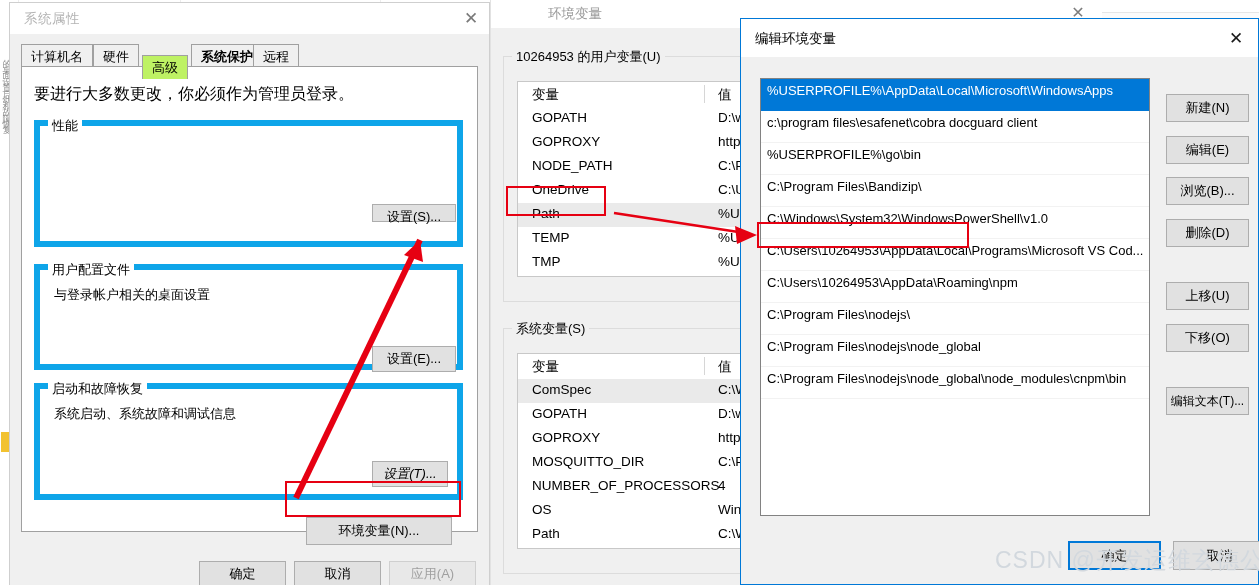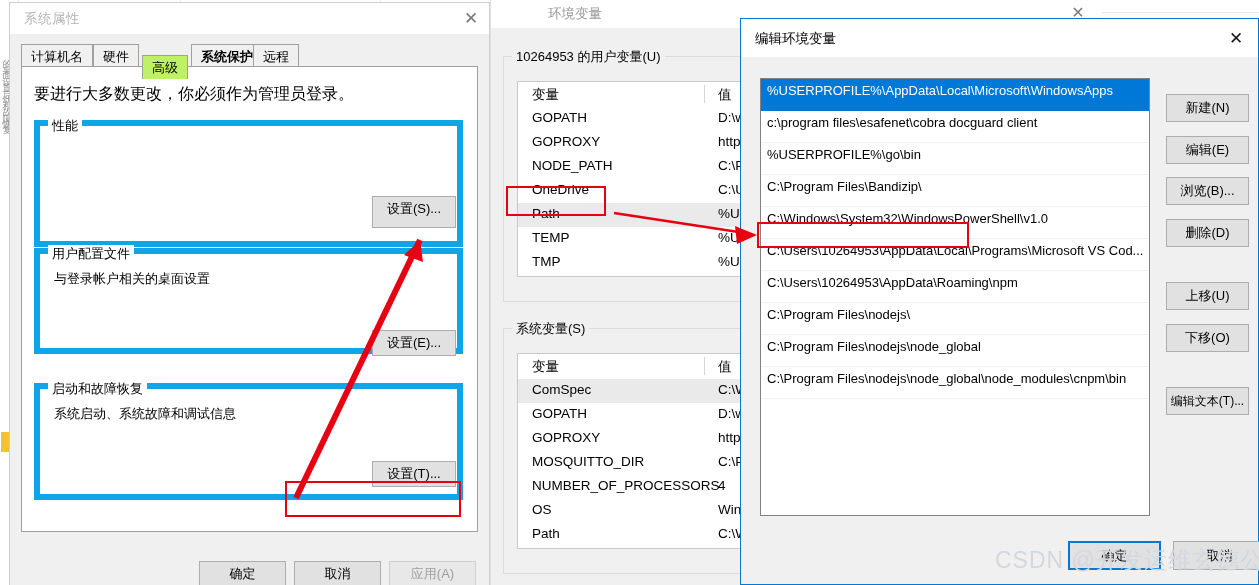--- a/index.html
+++ b/index.html
@@ -160,35 +160,36 @@
       <div class="tab" style="left:170px;font-weight:bold;">系统保护</div>
       <div class="tab" style="left:232px;">远程</div>
     </div>
 
     <div class="abs" id="sp-page"></div>
 
     <div class="abs" id="sp-admin-note">要进行大多数更改，你必须作为管理员登录。</div>
 
     <div class="groupbox" style="left:24px;top:86px;width:429px;height:127px;">
       <span class="group-legend">性能</span>
-      <div class="winbtn" style="left:332px;top:70px;width:84px;height:32px;line-height:24px;">设置(S)...</div>
-    </div>
-
-    <div class="groupbox" style="left:24px;top:214px;width:429px;height:106px;">
+      <div class="winbtn" style="left:332px;top:78px;width:84px;height:18px;line-height:24px;">设置(S)...</div>
+    </div>
+
+    <div class="groupbox" style="left:24px;top:230px;width:429px;height:106px;">
       <span class="group-legend">用户配置文件</span>
       <span class="group-desc">与登录帐户相关的桌面设置</span>
       <div class="winbtn" style="left:332px;top:76px;width:84px;height:26px;line-height:24px;">设置(E)...</div>
     </div>
 
     <div class="groupbox" style="left:24px;top:349px;width:429px;height:117px;">
       <span class="group-legend">启动和故障恢复</span>
       <span class="group-desc">系统启动、系统故障和调试信息</span>
-      <div class="winbtn" style="left:332px;top:72px;width:84px;height:26px;line-height:24px;">设置(T)...</div>
-    </div>
-
+      <div class="winbtn" style="left:332px;top:72px;width:76px;height:26px;line-height:24px;font-style:italic;">设置(T)...</div>
+    </div>
+
+    <div class="winbtn" style="left:296px;top:483px;width:146px;height:28px;line-height:26px;">环境变量(N)...</div>
 
     <div class="winbtn" style="left:189px;top:527px;width:87px;height:26px;line-height:24px;">确定</div>
     <div class="winbtn" style="left:284px;top:527px;width:87px;height:26px;line-height:24px;">取消</div>
     <div class="winbtn disabled" style="left:379px;top:527px;width:87px;height:26px;line-height:24px;">应用(A)</div>
   </div>
 </div>
 
 <div class="abs" id="win-envvar">
 
   <div class="abs" id="ev-titlebar">

